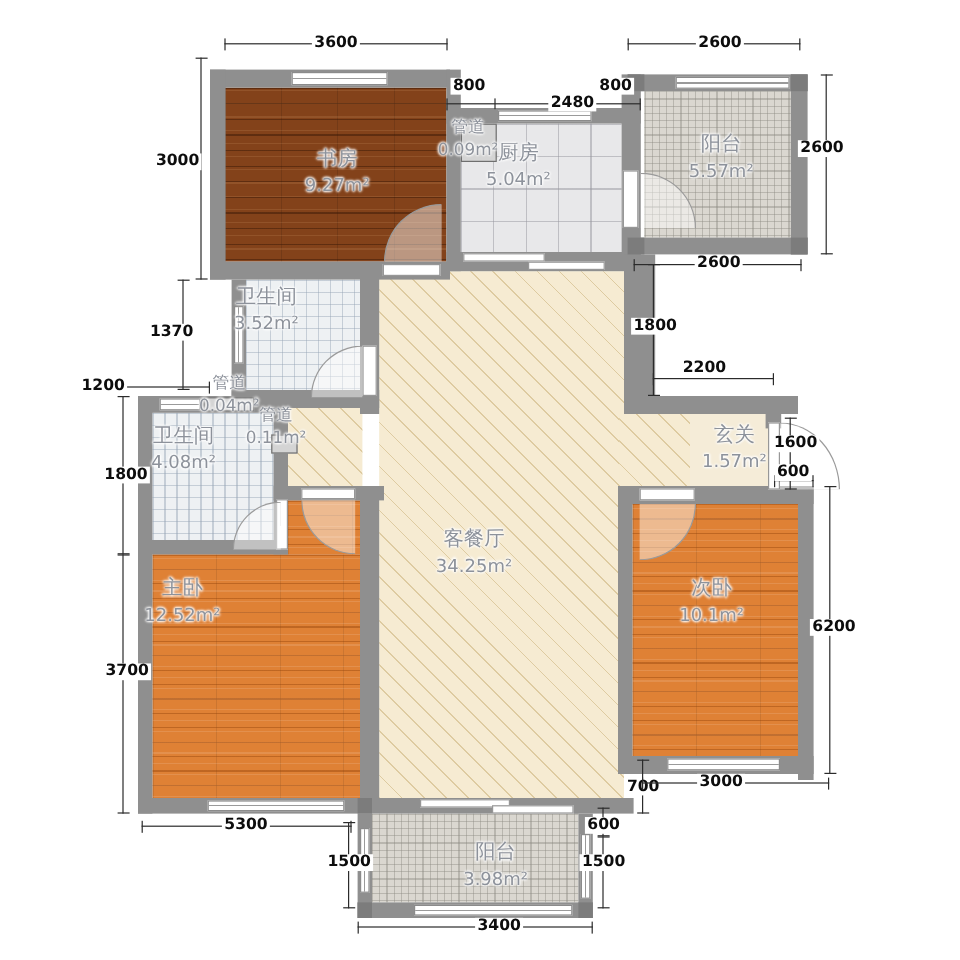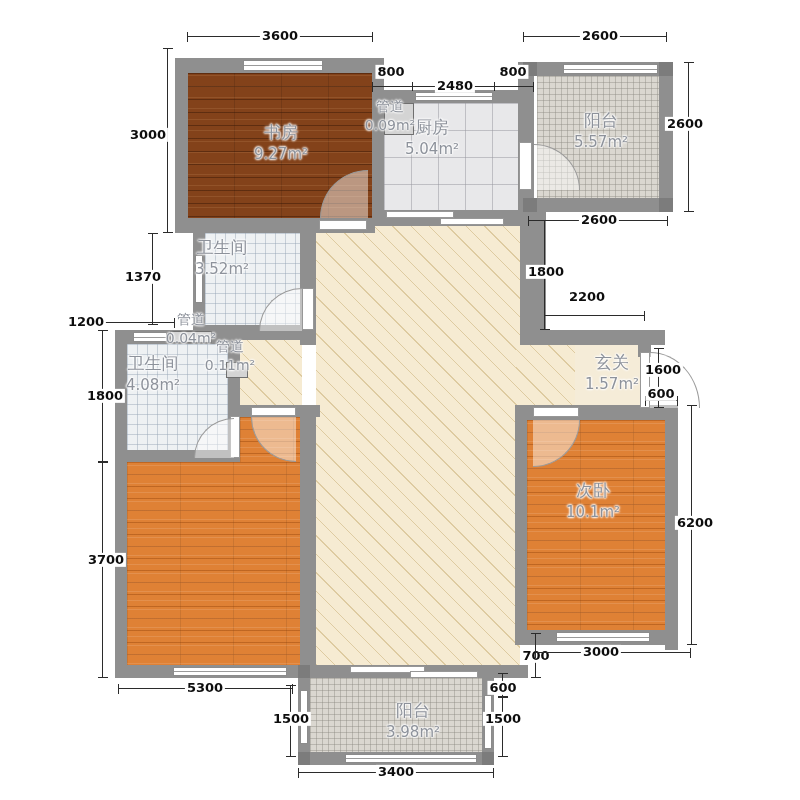--- a/index.html
+++ b/index.html
@@ -174,20 +174,28 @@
     <span class="rarea">0.04m²</span>
   </div>
   <div class="rlabel small" style="left:230px;top:356px">
     <span class="rname">管道</span>
     <span class="rarea">0.11m²</span>
   </div>
   <div class="rlabel" style="left:153px;top:374px">
     <span class="rname">卫生间</span>
     <span class="rarea">4.08m²</span>
   </div>
+  <div class="rlabel" style="left:152px;top:501px">
+    <span class="rname">主卧</span>
+    <span class="rarea">12.52m²</span>
+  </div>
+  <div class="rlabel" style="left:395px;top:460px">
+    <span class="rname">客餐厅</span>
+    <span class="rarea">34.25m²</span>
+  </div>
   <div class="rlabel" style="left:612px;top:373px">
     <span class="rname">玄关</span>
     <span class="rarea">1.57m²</span>
   </div>
   <div class="rlabel" style="left:593px;top:501px">
     <span class="rname">次卧</span>
     <span class="rarea">10.1m²</span>
   </div>
   <div class="rlabel" style="left:413px;top:721px">
     <span class="rname">阳台</span>
@@ -195,57 +203,57 @@
   </div>
 
   <div class="dimh" style="left:187px;top:36px;width:186px"></div>
   <span class="dlab" style="left:280px;top:36px">3600</span>
   <div class="dimh" style="left:523px;top:36px;width:144px"></div>
   <span class="dlab" style="left:600px;top:36px">2600</span>
   <div class="dimh" style="left:372px;top:86px;width:162px"></div>
   <div class="tick" style="left:412px;top:82px"></div>
   <div class="tick" style="left:494px;top:82px"></div>
   <span class="dlab" style="left:391px;top:72px">800</span>
-  <span class="dlab" style="left:455px;top:86px">2480</span>
+  <span class="dlab" style="left:477px;top:86px">2480</span>
   <span class="dlab" style="left:513px;top:72px">800</span>
 
   <div class="dimv" style="left:167px;top:48px;height:185px"></div>
   <span class="dlab" style="left:148px;top:135px">3000</span>
   <div class="dimv" style="left:152px;top:233px;height:92px"></div>
   <span class="dlab" style="left:143px;top:277px">1370</span>
   <div class="dimh" style="left:78px;top:322px;width:97px"></div>
   <span class="dlab" style="left:86px;top:322px">1200</span>
   <div class="dimv" style="left:102px;top:330px;height:132px"></div>
   <span class="dlab" style="left:105px;top:396px">1800</span>
   <div class="dimv" style="left:102px;top:462px;height:216px"></div>
   <span class="dlab" style="left:106px;top:560px">3700</span>
 
   <div class="dimh" style="left:118px;top:688px;width:175px"></div>
   <span class="dlab" style="left:205px;top:688px">5300</span>
   <div class="dimv" style="left:290px;top:685px;height:72px"></div>
   <span class="dlab" style="left:291px;top:719px">1500</span>
   <div class="dimh" style="left:298px;top:772px;width:196px"></div>
-  <span class="dlab" style="left:396px;top:772px">3400</span>
+  <span class="dlab" style="left:416px;top:772px">3400</span>
   <div class="dimv" style="left:502px;top:697px;height:60px"></div>
   <span class="dlab" style="left:503px;top:719px">1500</span>
   <div class="dimv" style="left:502px;top:673px;height:24px"></div>
   <span class="dlab" style="left:503px;top:688px">600</span>
   <div class="dimv" style="left:535px;top:633px;height:45px"></div>
   <span class="dlab" style="left:536px;top:656px">700</span>
   <div class="dimh" style="left:535px;top:652px;width:156px"></div>
   <span class="dlab" style="left:601px;top:652px">3000</span>
 
   <div class="dimv" style="left:691px;top:405px;height:240px"></div>
   <span class="dlab" style="left:695px;top:523px">6200</span>
   <div class="dimv" style="left:688px;top:62px;height:150px"></div>
   <span class="dlab" style="left:685px;top:124px">2600</span>
   <div class="dimh" style="left:528px;top:220px;width:140px"></div>
   <span class="dlab" style="left:599px;top:220px">2600</span>
   <div class="dimv" style="left:544px;top:220px;height:110px"></div>
   <span class="dlab" style="left:546px;top:272px">1800</span>
   <div class="dimh" style="left:544px;top:315px;width:101px"></div>
-  <span class="dlab" style="left:587px;top:297px">2200</span>
+  <span class="dlab" style="left:587px;top:307px">2200</span>
   <div class="dimv" style="left:658px;top:348px;height:60px"></div>
   <span class="dlab" style="left:663px;top:370px">1600</span>
   <div class="dimh" style="left:645px;top:400px;width:33px"></div>
   <span class="dlab" style="left:661px;top:394px">600</span>
 
 </div>
 
 </body></html>

